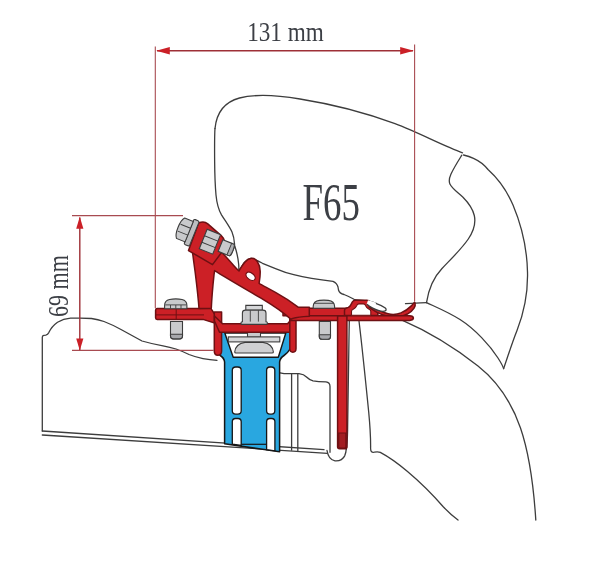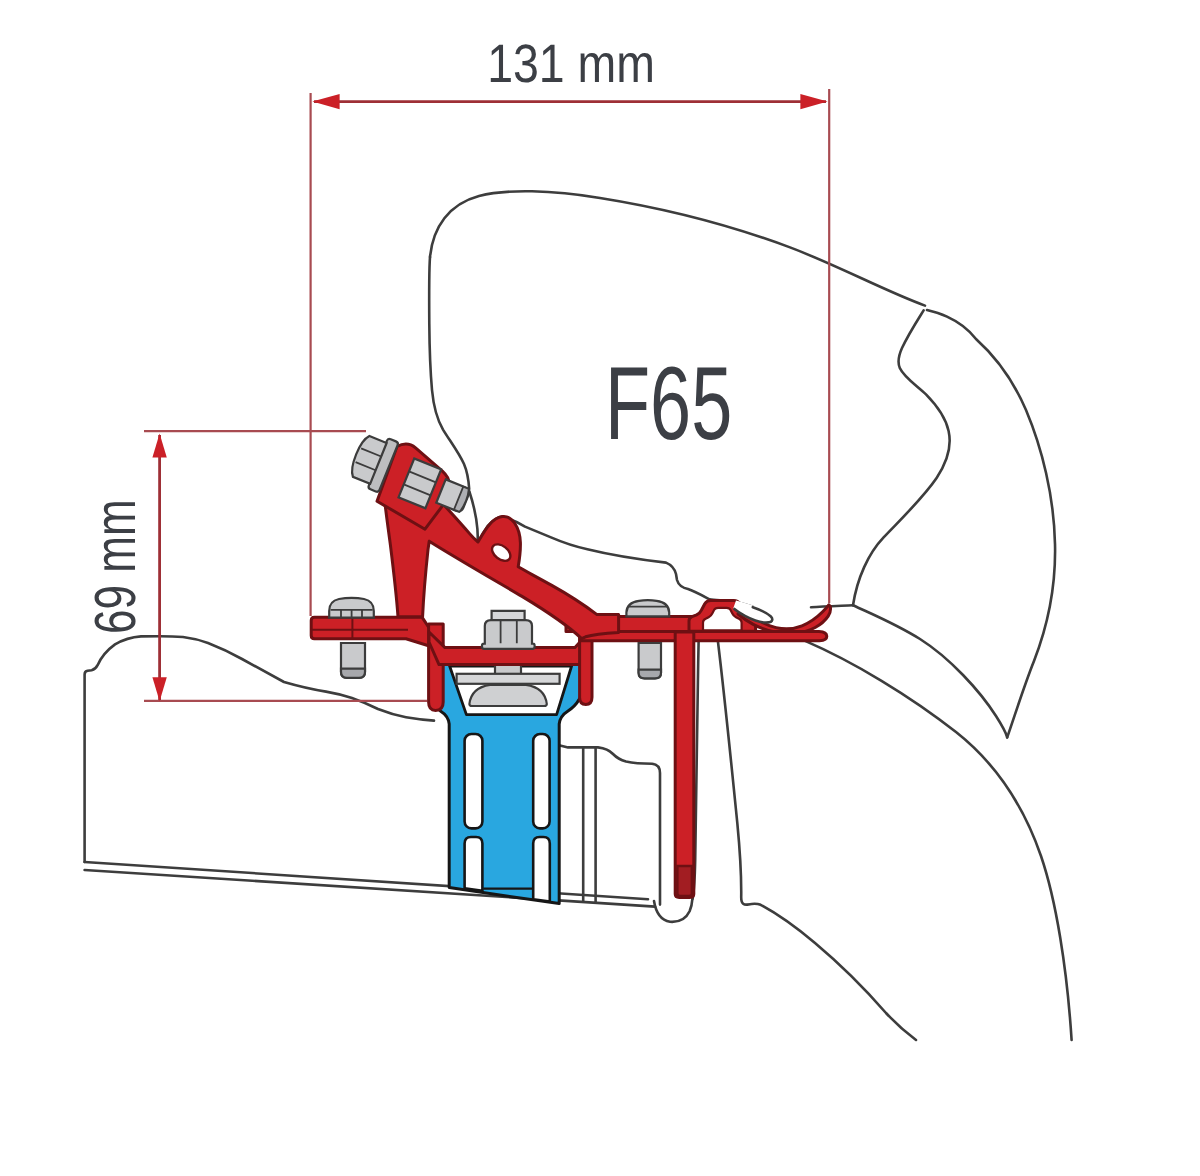--- a/index.html
+++ b/index.html
@@ -1,16 +1,16 @@
 <!DOCTYPE html>
 <html><head>
 <meta charset="utf-8">
 <style>
   html,body{margin:0;padding:0;background:#ffffff;}
-  #stage{width:600px;height:588px;position:relative;font-family:Liberation Sans, sans-serif;}
+  #stage{width:600px;height:588px;position:relative;font-family:Liberation Serif, serif;}
   svg{display:block;}
   text{fill:#3c3f45;}
 </style>
 </head>
 <body>
 <div id="stage">
 <svg width="600" height="588" viewBox="0 0 600 588">
 
 <rect x="0" y="0" width="600" height="588" fill="#ffffff"></rect>
 

